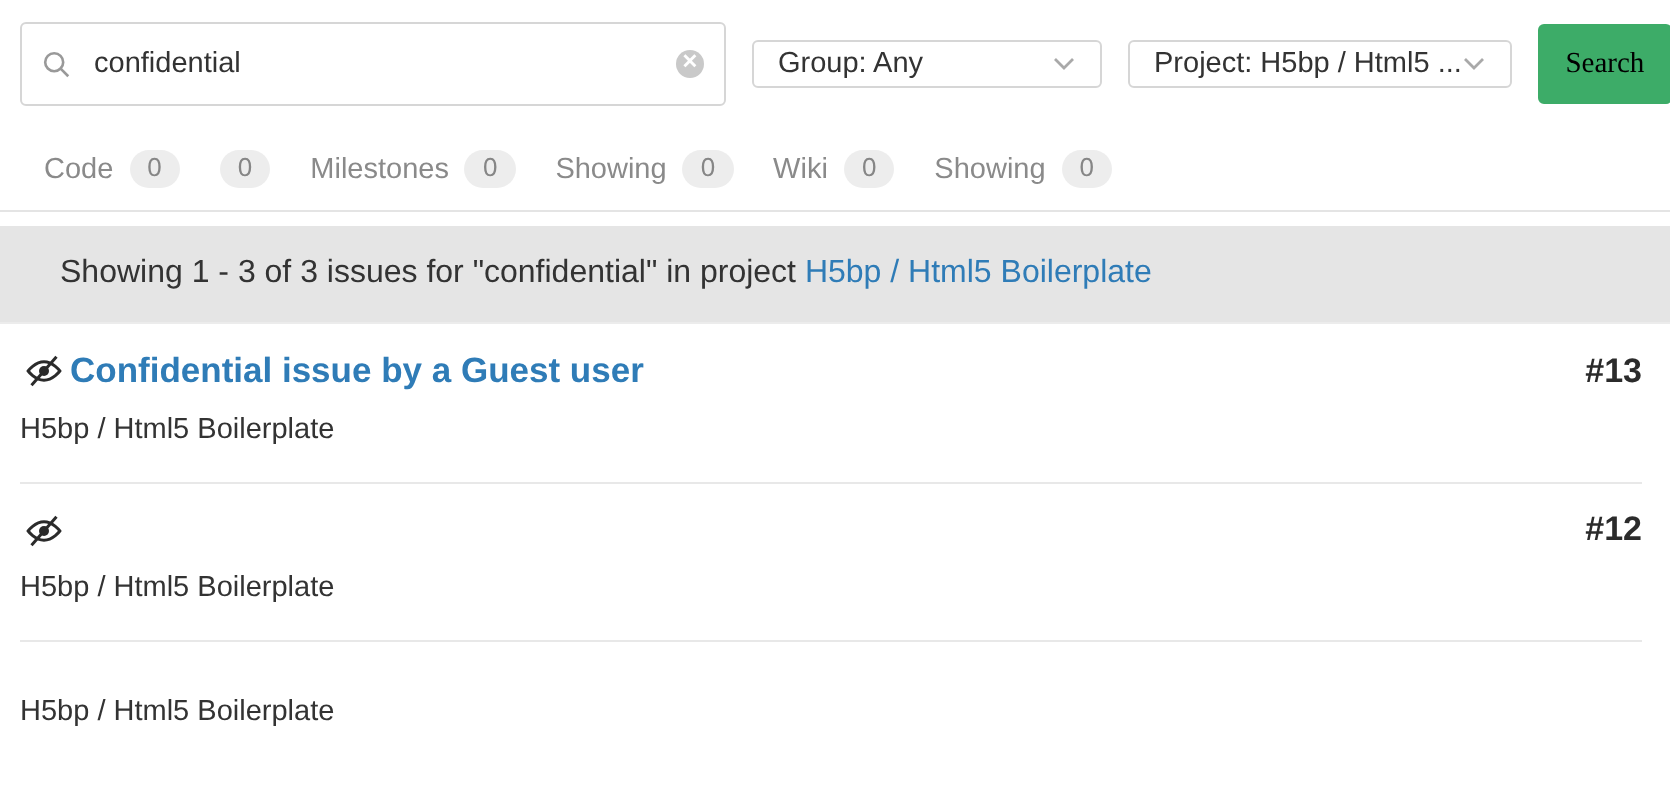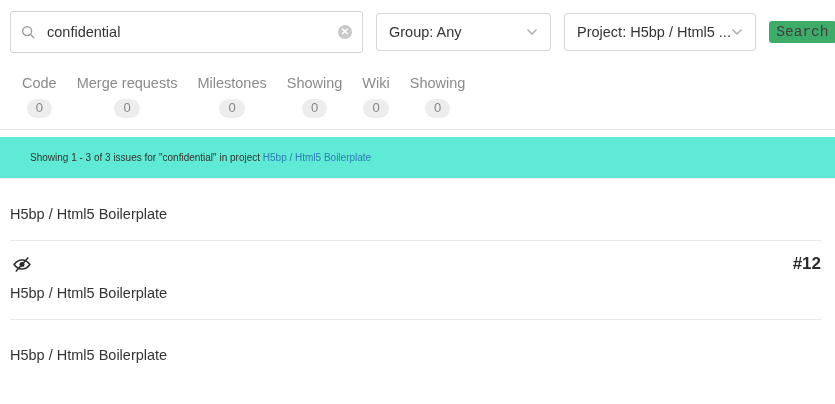--- a/index.html
+++ b/index.html
@@ -29,55 +29,55 @@
     font-family: "Liberation Sans", sans-serif;
     font-size: 14.5px; color: #333; margin-left: 9px;
     background: transparent; min-width: 0;
   }
   .clear-btn {
     flex: 0 0 14px; width: 14px; height: 14px; border-radius: 50%;
     background: #c9c9c9; color: #fff; font-size: 10px; line-height: 14px;
     text-align: center; font-weight: bold; cursor: pointer; user-select: none;
   }
   .dropdown {
-    height: 38px; border: 1px solid #d6d6d6; border-radius: 3px;
+    height: 24px; border: 1px solid #d6d6d6; border-radius: 3px;
     background: #fff; display: flex; align-items: center;
     justify-content: space-between; padding: 0 12px;
     font-size: 14.5px; color: #333; cursor: pointer; white-space: nowrap;
   }
   .dd-group { flex: 0 0 175px; }
   .dd-project { flex: 0 0 178px; text-align: right; }
   .search-btn {
-    flex: 0 0 67px; height: 22px; border: none; border-radius: 3px;
-    background: #3dac68; color: #404040; font-size: 14.5px;
-    font-family: Liberation Mono, monospace; cursor: pointer;
+    flex: 0 0 67px; height: 40px; border: none; border-radius: 3px;
+    background: #3dac68; color: #000000; font-size: 14.5px;
+    font-family: Liberation Serif, serif; cursor: pointer;
   }
 
   
   .tabs {
     display: flex; align-items: stretch;
     padding-left: 12px; border-bottom: 1px solid #e4e4e4; margin-top: 2px;
   }
   .tab {
     display: flex; align-items: center; gap: 8px;
     padding: 11px 10px 9px; margin-bottom: -1px;
     color: #8a8a8a; font-size: 14.5px;
-    border-bottom: 3px solid transparent; cursor: pointer; flex-direction: column;
+    border-bottom: 3px solid transparent; cursor: pointer;
   }
   .tab.active { color: #333; font-weight: 700; border-bottom-color: #5585e2; }
   .badge {
     background: #ededed; color: #868686; font-weight: 400;
     border-radius: 10px; padding: 1px 9px 2px; font-size: 13px; line-height: 16px;
   }
   .tab.active .badge { color: #555; }
 
   
   .summary-bar {
-    margin-top: 7px; background: #5eead4; border-bottom: 1px solid #ececec;
-    padding: 15px 16px 15px 30px; font-size: 10px; color: #333;
+    margin-top: 7px; background: #e5e5e5; border-bottom: 1px solid #ececec;
+    padding: 15px 16px 15px 30px; font-size: 16px; color: #333;
   }
   .summary-bar a { color: #2f7cb7; }
 
   
   .results { padding: 0 14px 0 10px; }
   .result-row { padding: 13px 0 17px; border-bottom: 1px solid #e8e8e8; }
   .result-row:last-child { border-bottom: none; }
   .row-head { display: flex; align-items: center; }
   .conf-icon { margin: 0 3px 0 2px; display: inline-flex; flex: 0 0 auto; }
   .issue-title { font-size: 17.5px; font-weight: 700; color: #2f7cb7; line-height: 21px; }
@@ -117,21 +117,20 @@
 
     <button class="search-btn">Search</button>
   </div>
 
   <div class="tabs">
     <a class="tab">
       <span>Code</span>
       <span class="badge">0</span>
     </a>
     <a class="tab">
-      <span>Merge requests</span>
       <span class="badge">0</span>
     </a>
     <a class="tab">
       <span>Milestones</span>
       <span class="badge">0</span>
     </a>
     <a class="tab">
       <span>Showing</span>
       <span class="badge">0</span>
     </a>
@@ -146,20 +145,31 @@
   </div>
 
   <div class="summary-bar">
     <span>Showing 1 - 3 of 3 issues for "confidential" in project</span>
     <a>H5bp / Html5 Boilerplate</a>
   </div>
 
   <div class="results">
 
     <div class="result-row">
+      <div class="row-head">
+        <span class="conf-icon">
+          <svg width="20" height="17" viewBox="0 0 24 20">
+            <path d="M12 4.5 C6.5 4.5 2.5 10 2.5 10 C2.5 10 6.5 15.5 12 15.5 C17.5 15.5 21.5 10 21.5 10 C21.5 10 17.5 4.5 12 4.5 Z" fill="none" stroke="#2b2b2b" stroke-width="1.8"></path>
+            <circle cx="12" cy="10" r="3" fill="#2b2b2b"></circle>
+            <line x1="4.5" y1="18.5" x2="19.5" y2="1.5" stroke="#2b2b2b" stroke-width="1.8"></line>
+          </svg>
+        </span>
+        <a class="issue-title">Confidential issue by a Guest user</a>
+        <span class="issue-iid">#13</span>
+      </div>
       <p class="project-line">H5bp / Html5 Boilerplate</p>
     </div>
 
     <div class="result-row">
       <div class="row-head">
         <span class="conf-icon">
           <svg width="20" height="17" viewBox="0 0 24 20">
             <path d="M12 4.5 C6.5 4.5 2.5 10 2.5 10 C2.5 10 6.5 15.5 12 15.5 C17.5 15.5 21.5 10 21.5 10 C21.5 10 17.5 4.5 12 4.5 Z" fill="none" stroke="#2b2b2b" stroke-width="1.8"></path>
             <circle cx="12" cy="10" r="3" fill="#2b2b2b"></circle>
             <line x1="4.5" y1="18.5" x2="19.5" y2="1.5" stroke="#2b2b2b" stroke-width="1.8"></line>

